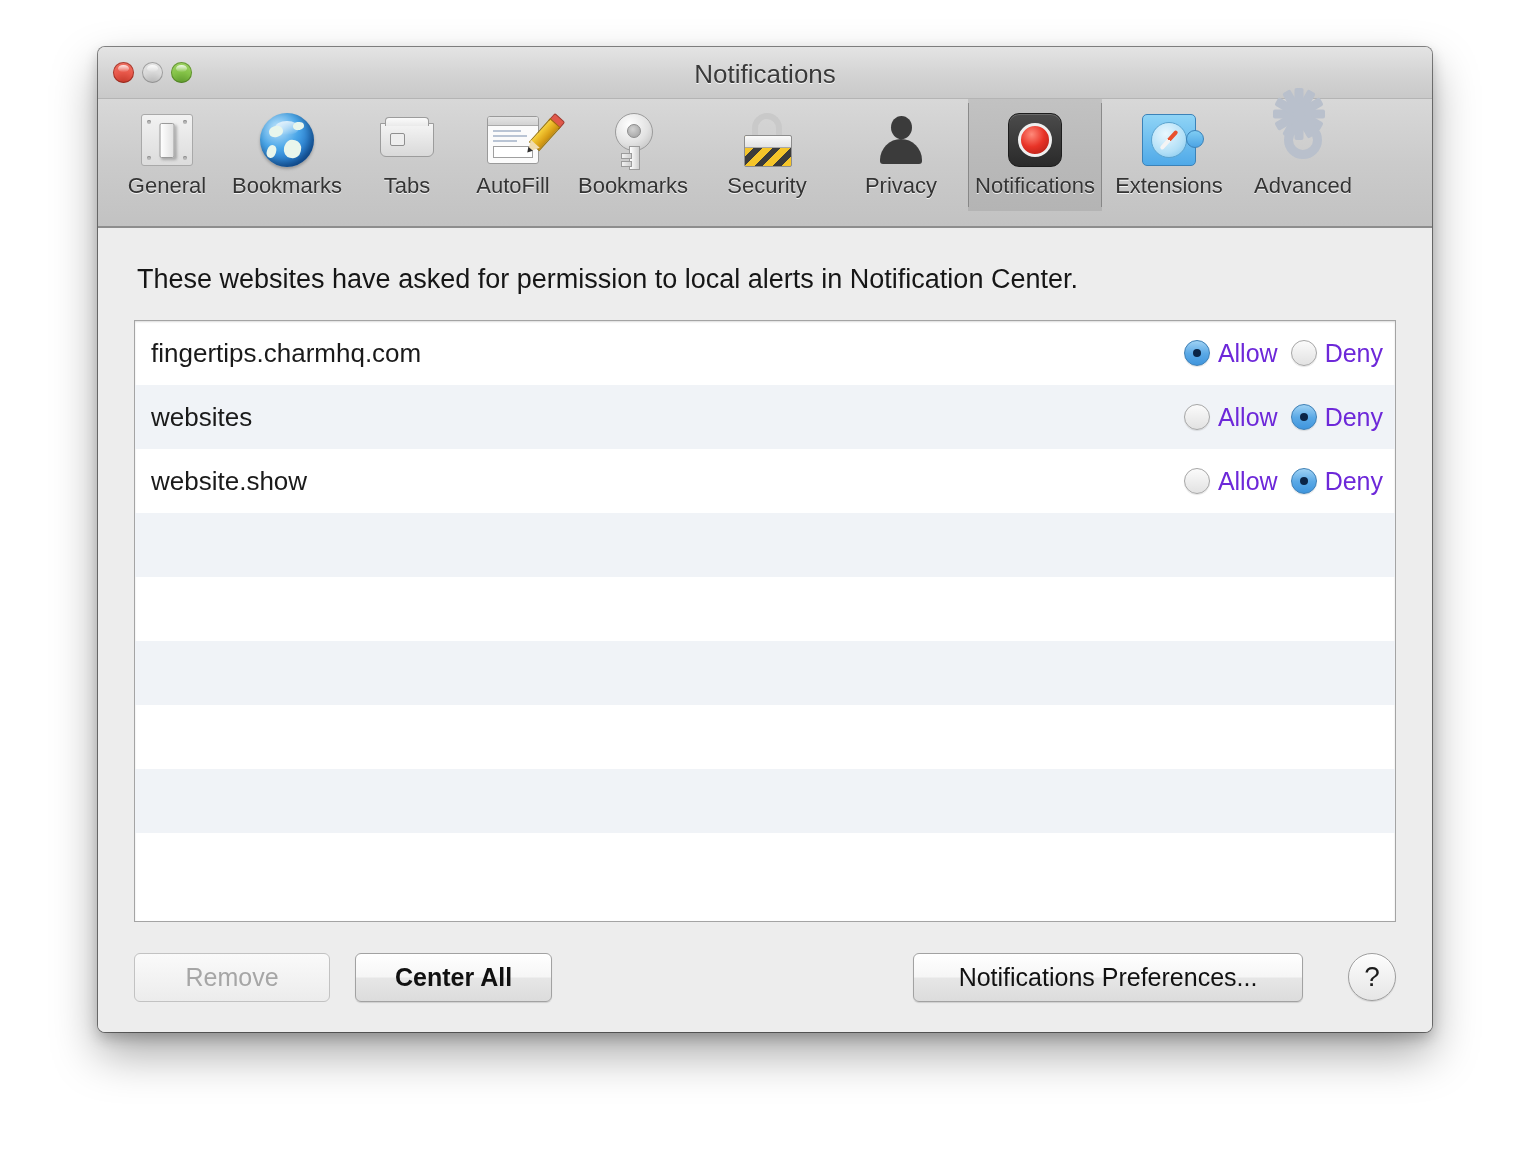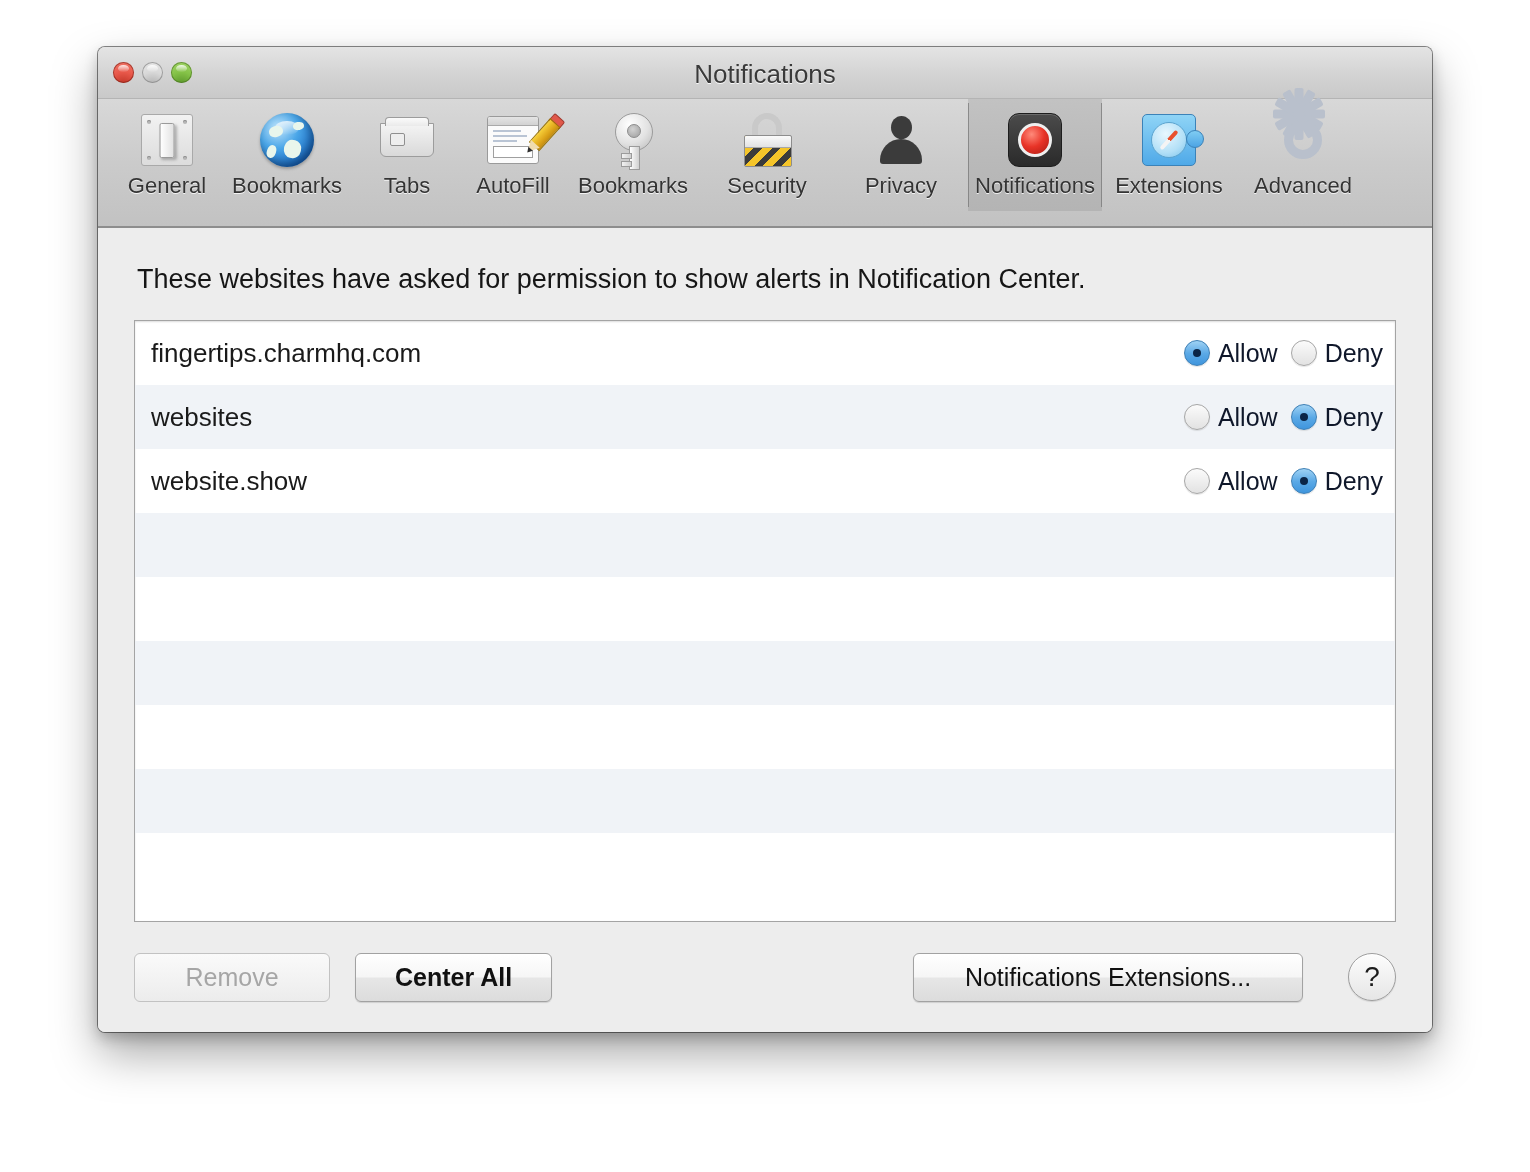--- a/index.html
+++ b/index.html
@@ -443,21 +443,21 @@
     content: "";
     position: absolute;
     left: 50%; top: 50%;
     width: 8px; height: 8px;
     margin-left: -4px; margin-top: -4px;
     border-radius: 50%;
     background: #0b2547;
   }
   .radio-label {
     font-size: 25px;
-    color: #0f172a;
+    color: #6d28d9;
     white-space: nowrap;
   }
 
   
   .footer {
     position: relative;
     margin-top: 27px;
     height: 56px;
     display: flex;
     align-items: center;
@@ -636,21 +636,21 @@
             <div class="tooth2" style="transform:translate(-50%,-50%) rotate(150deg)"></div>
             <div class="ring"></div>
           </div>
         </div>
         <div class="tab-label">Advanced</div>
       </div>
 
     </div>
 
     <div class="content">
-      <div class="desc">These websites have asked for permission to show alerts in Notification Center.</div>
+      <div class="desc">These websites have asked for permission to local alerts in Notification Center.</div>
 
       <div class="listbox">
         <div id="rows-container">
             <div class="row">
               <span class="site">fingertips.charmhq.com</span>
               <div class="radios">
                 <div class="radio-opt">
                   <span class="radio on"></span>
                   <span class="radio-label">Allow</span>
                 </div>
@@ -691,19 +691,19 @@
             <div class="row alt"></div>
             <div class="row"></div>
             <div class="row alt"></div>
             <div class="row"></div>
           </div>
       </div>
 
       <div class="footer">
         <div class="btn btn-remove disabled">Remove</div>
         <div class="btn btn-remove-all">Center All</div>
-        <div class="btn btn-prefs">Notifications Extensions...</div>
+        <div class="btn btn-prefs">Notifications Preferences...</div>
         <div class="btn-help">?</div>
       </div>
     </div>
 
   </div>
 </div>
 
 </body></html>

